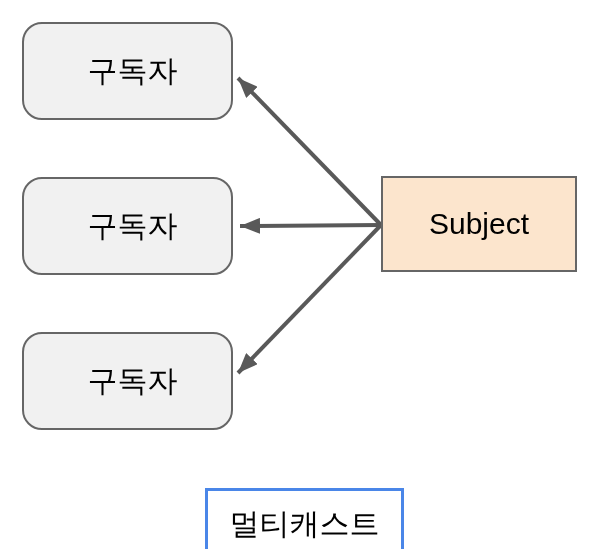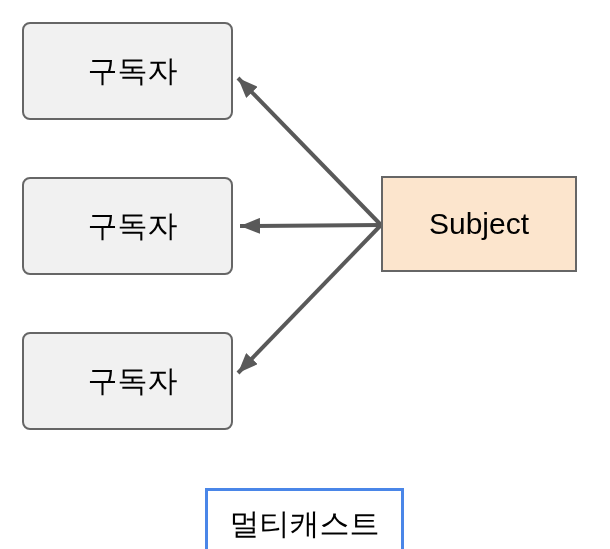--- a/index.html
+++ b/index.html
@@ -30,21 +30,21 @@
     font-size: 30px;
     line-height: 1;
     text-align: center;
   }
   .subscriber-box {
     left: 22px;
     width: 211px;
     height: 98px;
     background: #f1f1f1;
     border: 2px solid #666666;
-    border-radius: 8px;
+    border-radius: 20px;
     padding-left: 10px;
   }
   .subscriber-box.pos-1 { top: 22px; }
   .subscriber-box.pos-2 { top: 177px; }
   .subscriber-box.pos-3 { top: 332px; }
   .subject-box {
     left: 381px;
     top: 176px;
     width: 196px;
     height: 96px;

